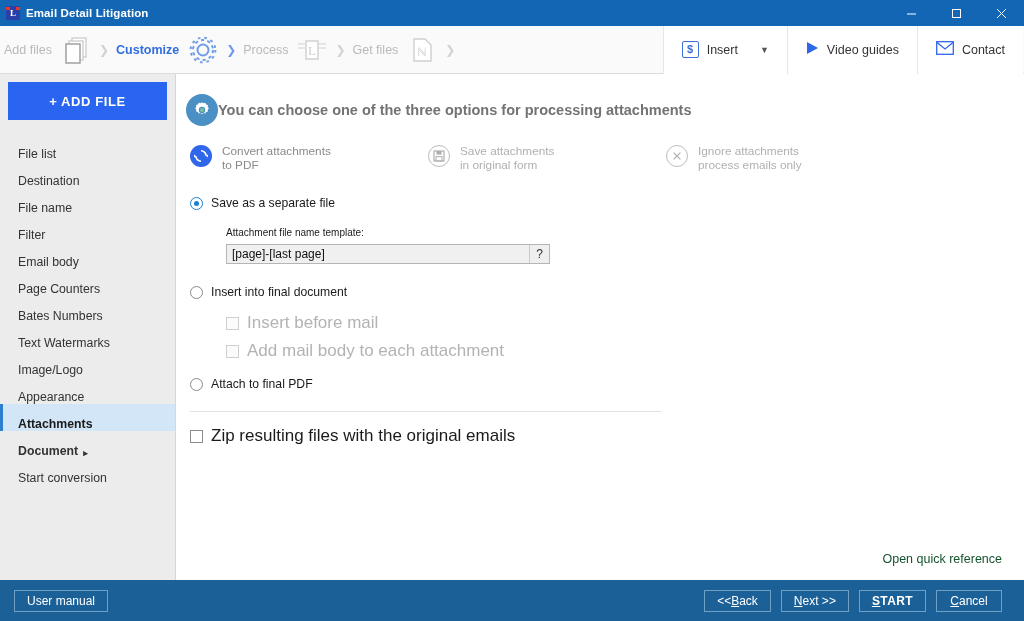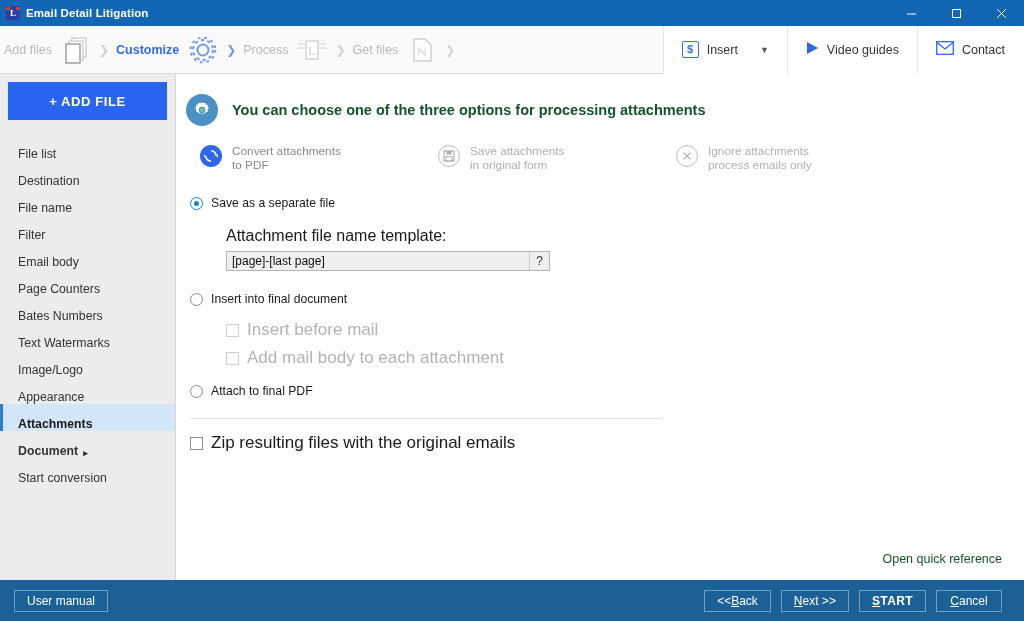--- a/index.html
+++ b/index.html
@@ -97,44 +97,44 @@
 
   
   .main { flex: 1; background: #ffffff; position: relative; padding: 0; min-width: 0; }
 
   .main-head { display: flex; align-items: center; padding: 20px 0 0 8px; }
   .head-gear {
     width: 32px; height: 32px; border-radius: 50%; background: #4a90c4;
     display: flex; align-items: center; justify-content: center; flex: none;
     margin-left: 2px;
   }
-  .head-title { font-size: 14.5px; font-weight: bold; color: #14532d; margin-left: 14px; }
-
-  .options { display: flex; padding: 18px 0 0 14px; margin-left: 10px; }
+  .head-title { font-size: 14.5px; font-weight: bold; color: #737373; }
+
+  .options { display: flex; padding: 18px 0 0 14px; }
   .option { display: flex; align-items: flex-start; width: 238px; }
   .opt-circle { width: 22px; height: 22px; border-radius: 50%; flex: none; margin-top: 1px;
     display: flex; align-items: center; justify-content: center; }
   .opt-circle.on { background: #2f66ea; }
   .opt-circle.off { border: 1px solid #bdbdbd; background: #fff; }
   .opt-text { margin-left: 10px; font-size: 11.8px; line-height: 14px; color: #b0b0b0; }
   .option.active .opt-text { color: #8a8a8a; }
 
   .form { padding: 20px 0 0 14px; }
   .row { display: flex; align-items: center; min-height: 22px; }
   .radio {
     width: 13px; height: 13px; border-radius: 50%; border: 1px solid #8b8b8b;
     background: #fff; flex: none; position: relative;
   }
   .radio.checked { border-color: #1b7fd4; }
   .radio.checked:after {
     content: ""; position: absolute; left: 3px; top: 3px; width: 5px; height: 5px;
     border-radius: 50%; background: #1b7fd4;
   }
   .row .lbl { margin-left: 8px; font-size: 12.2px; color: #1a1a1a; }
-  .sub-label { margin: 13px 0 6px 36px; font-size: 16px; color: #1a1a1a; }
+  .sub-label { margin: 13px 0 6px 36px; font-size: 10px; color: #1a1a1a; }
 
   .input-wrap { margin-left: 36px; width: 324px; height: 20px; display: flex;
     border: 1px solid #b5b5b5; background: #f0f0f0; }
   .input-wrap input {
     flex: 1; border: 0; background: transparent; outline: none;
     font-family: "Liberation Sans", sans-serif; font-size: 12px; color: #111;
     padding: 0 5px; height: 100%;
   }
   .help-btn {
     width: 20px; border-left: 1px solid #c9c9c9; background: #efefef;

